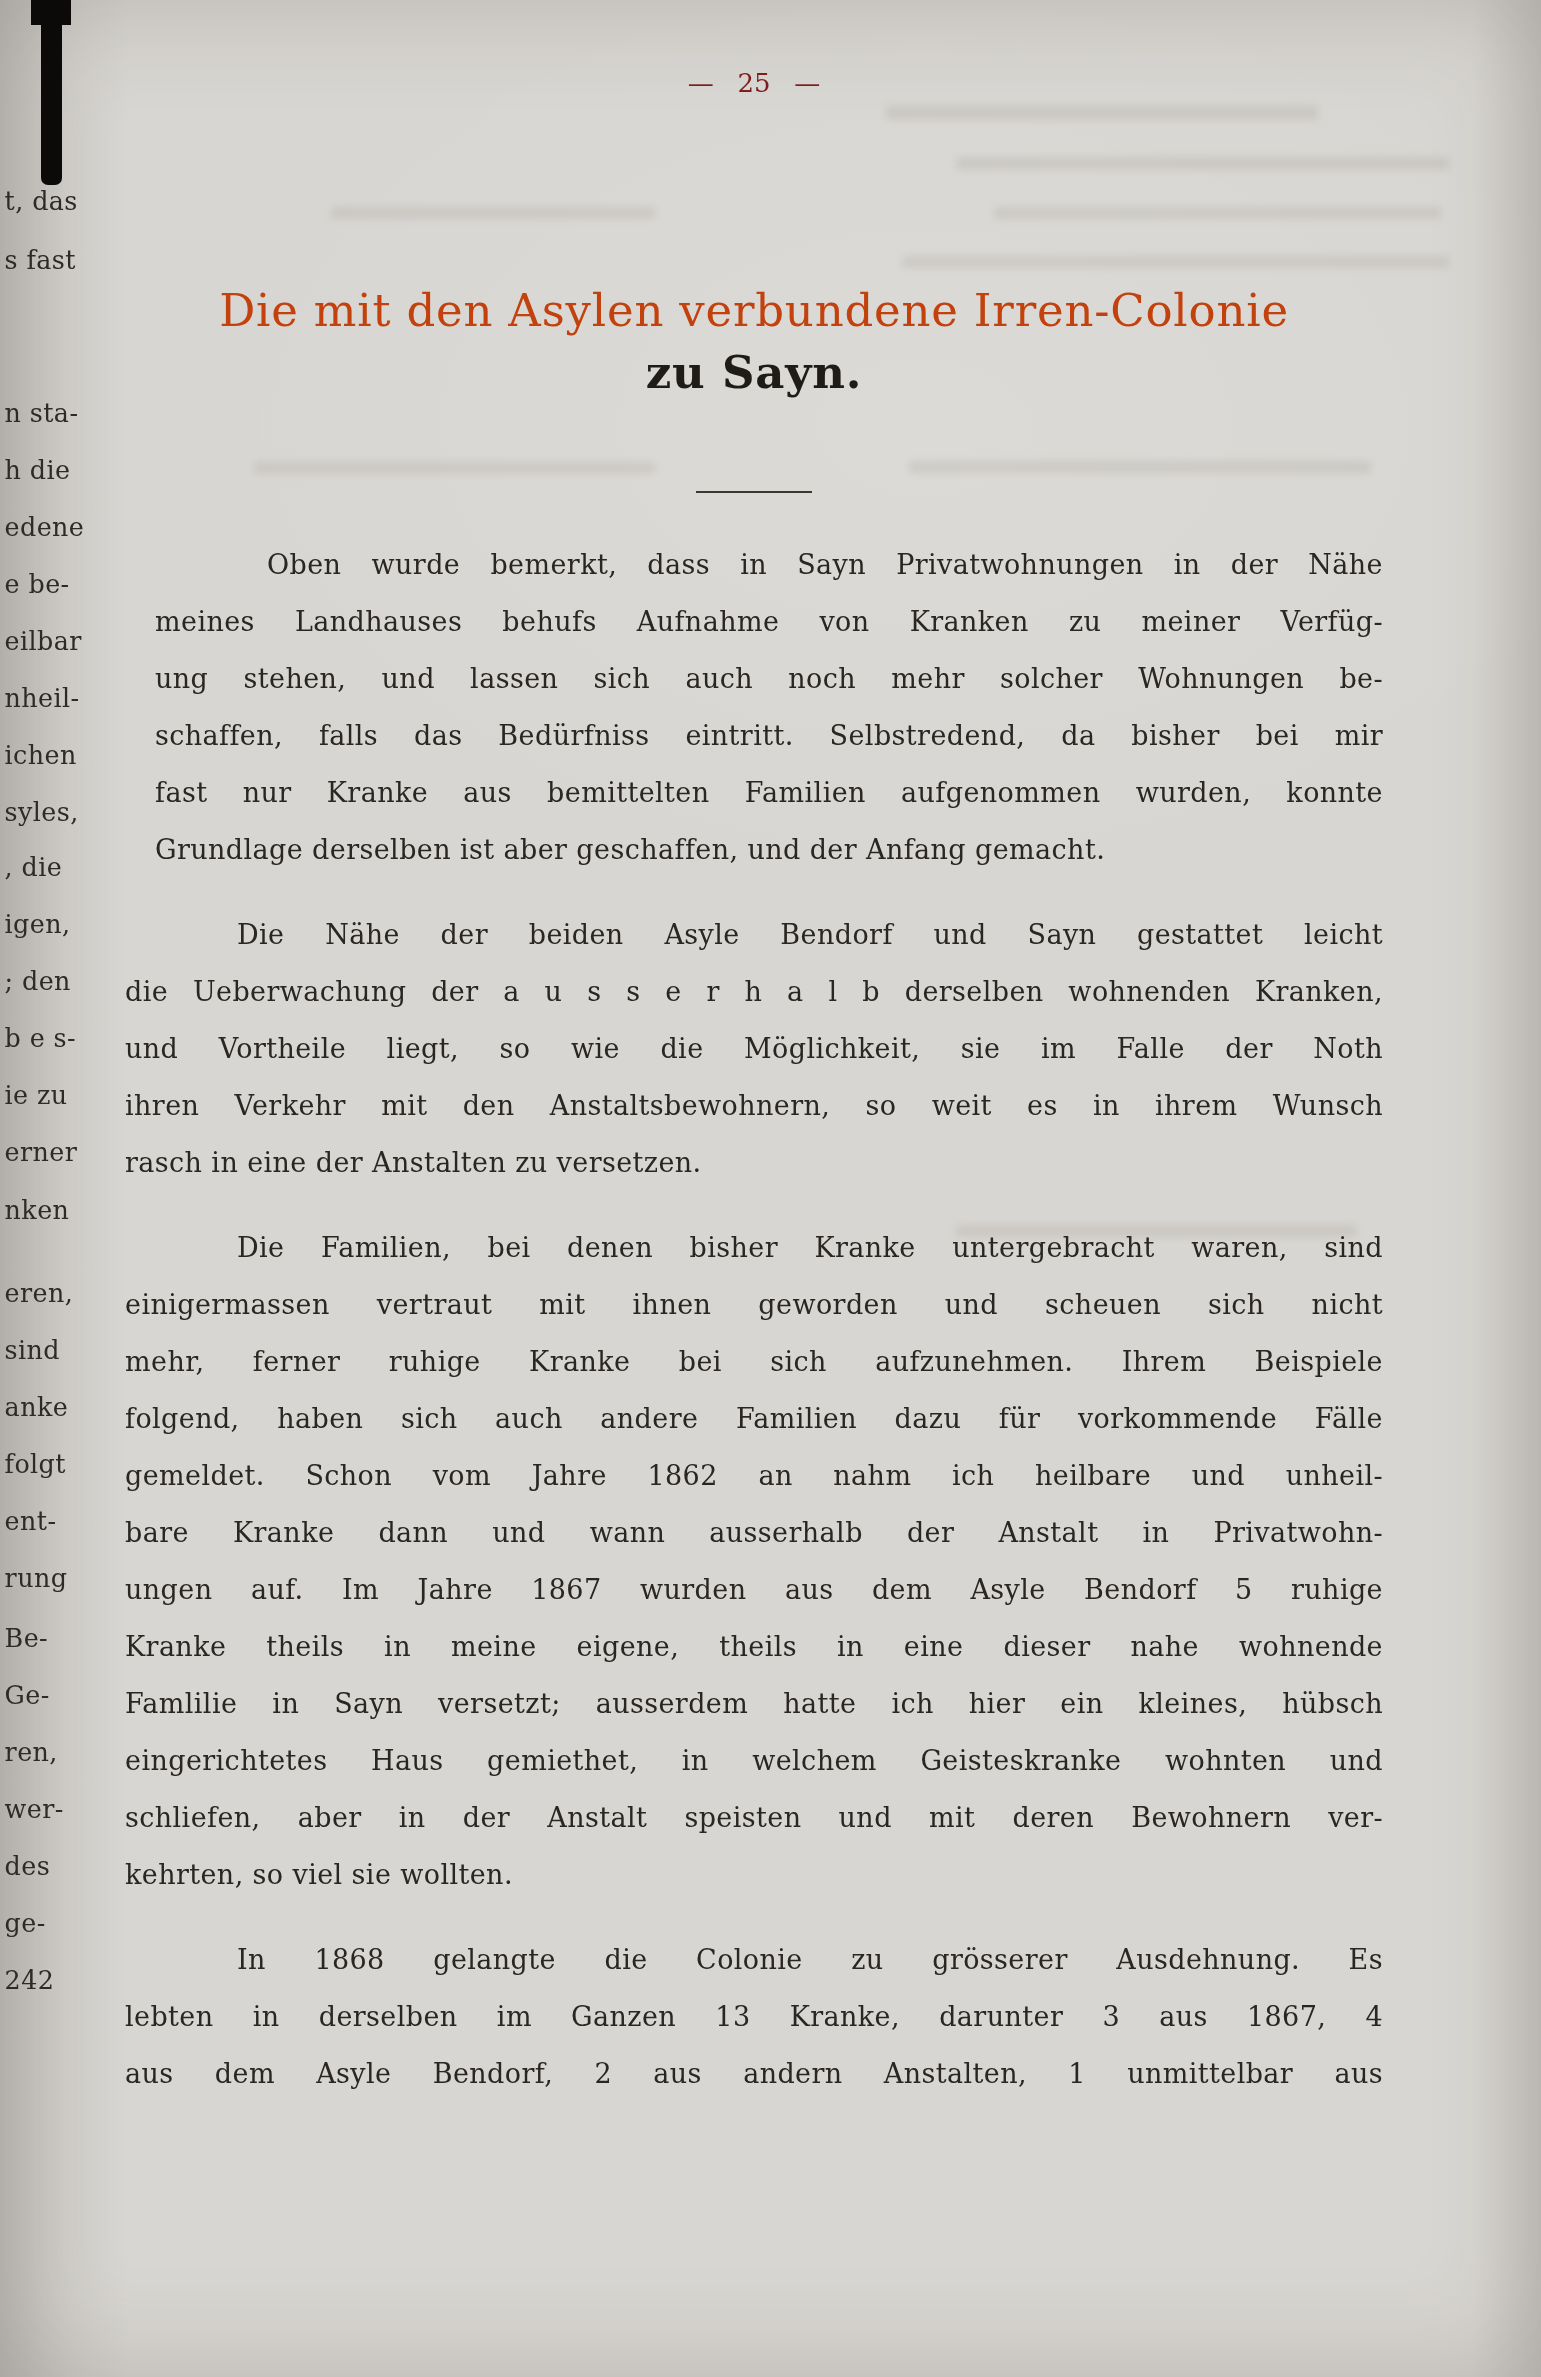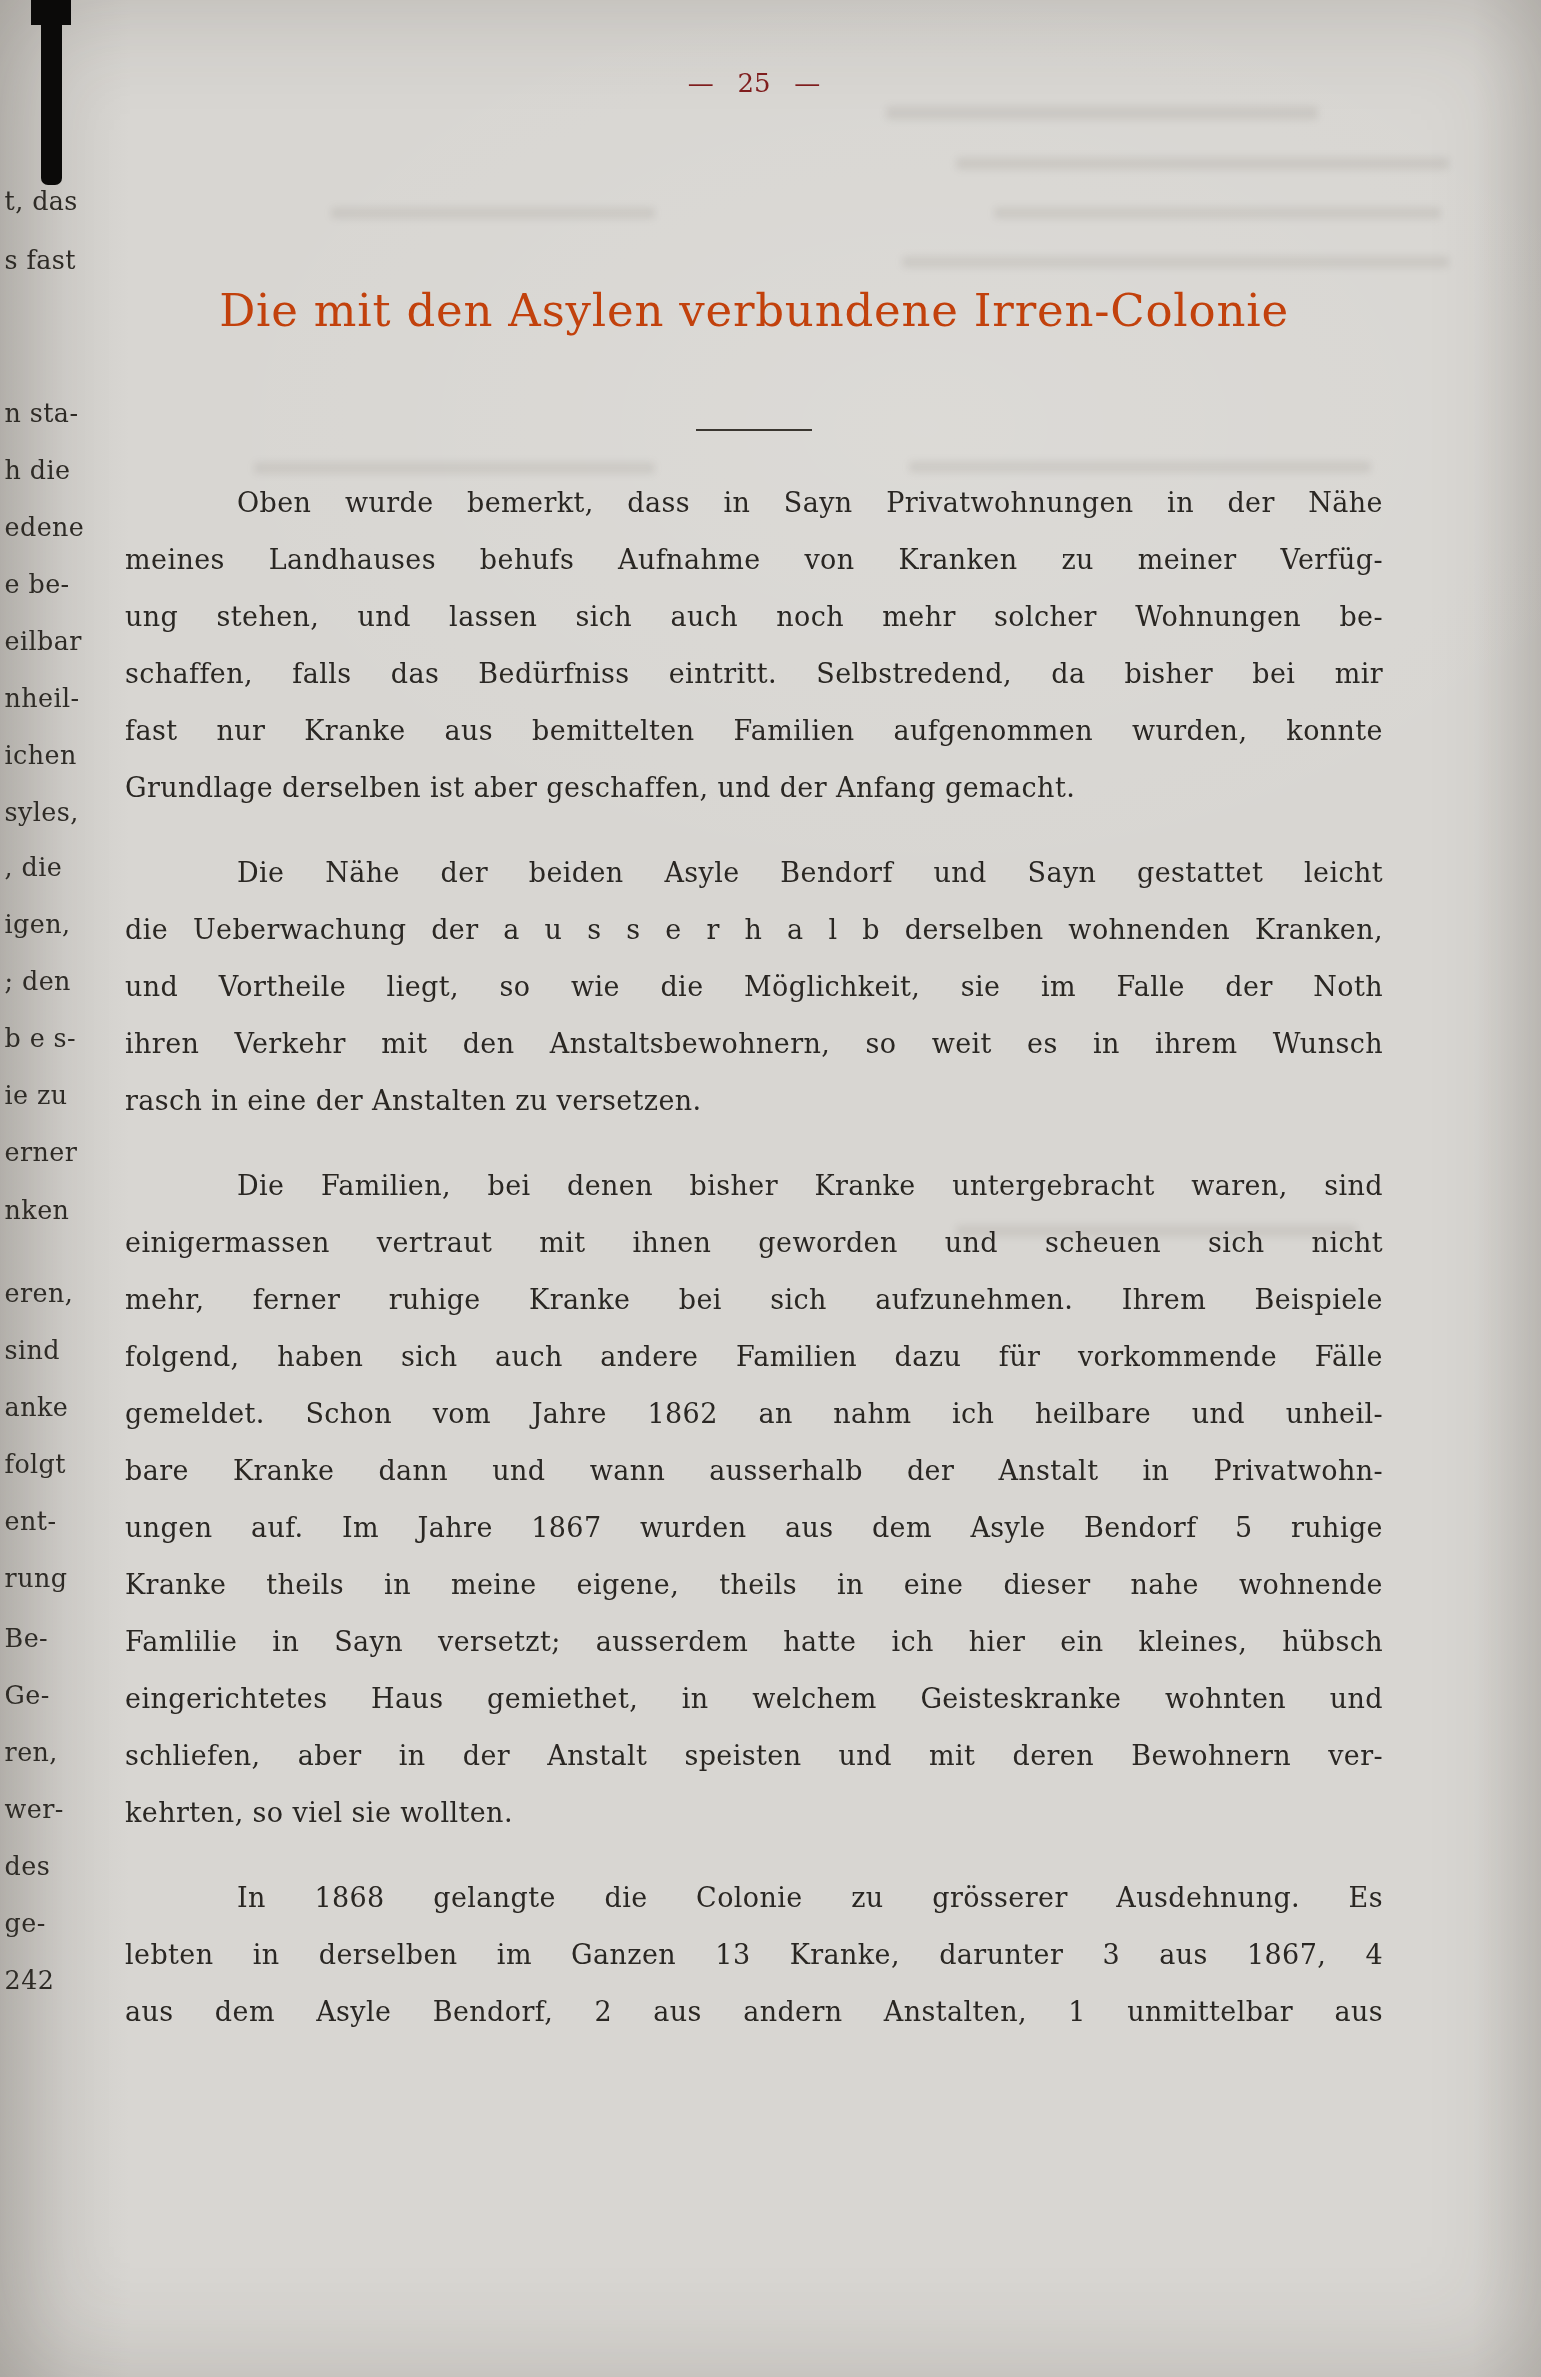--- a/index.html
+++ b/index.html
@@ -84,21 +84,21 @@
     border-top: 2.3px solid #3a3630;
     margin: 91px auto 0 auto;
   }
   .body-text {
     margin-top: 43px;
     font-size: 27px;
     line-height: 57px;
     letter-spacing: 0.4px;
   }
   .para { margin-top: 28px; }
-  .para.first-para { margin-top: 0; }
+  .para.first-para { margin-top: 0; margin-left: 30px; }
   .line {
     text-align: justify;
     text-align-last: justify;
   }
   .line.indent { padding-left: 112px; }
   .line.short-last { text-align-last: left; }
 </style>
 </head>
 <body>
 
@@ -145,20 +145,21 @@
 <span class="margin-frag" style="top:1794px">wer-</span>
 <span class="margin-frag" style="top:1851px">des</span>
 <span class="margin-frag" style="top:1908px">ge-</span>
 <span class="margin-frag" style="top:1965px">242</span>
 
 <div class="column">
 
   <div class="page-number">— 25 —</div>
 
   <div class="heading">Die mit den Asylen verbundene Irren-Colonie</div>
+  <div class="heading-line2">zu Sayn.</div>
 
   <div class="divider"></div>
 
   <div class="body-text">
 
     <div class="para first-para">
       <div class="line indent">Oben wurde bemerkt, dass in Sayn Privatwohnungen in der Nähe</div>
       <div class="line">meines Landhauses behufs Aufnahme von Kranken zu meiner Verfüg-</div>
       <div class="line">ung stehen, und lassen sich auch noch mehr solcher Wohnungen be-</div>
       <div class="line">schaffen, falls das Bedürfniss eintritt. Selbstredend, da bisher bei mir</div>

